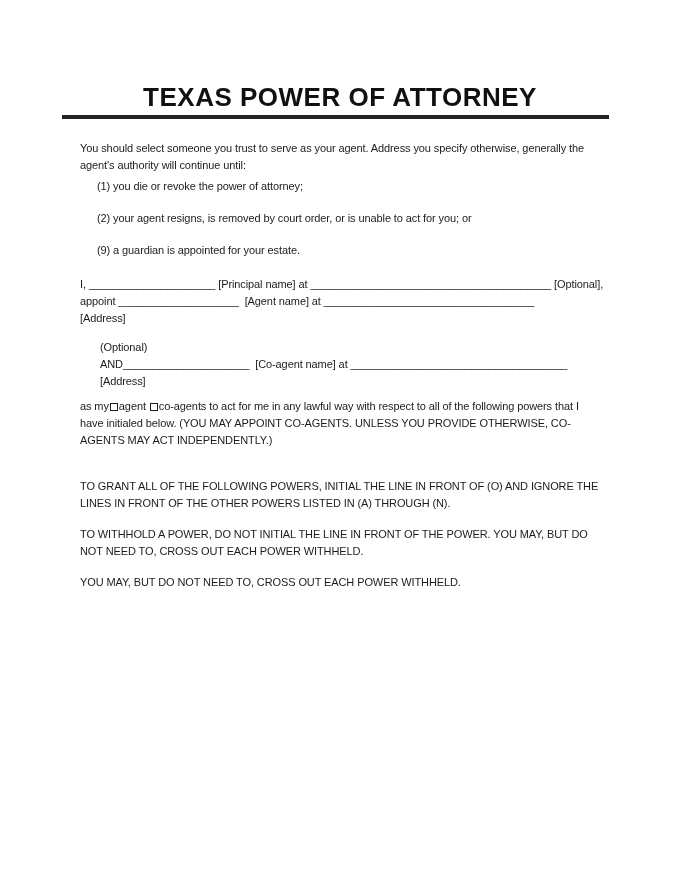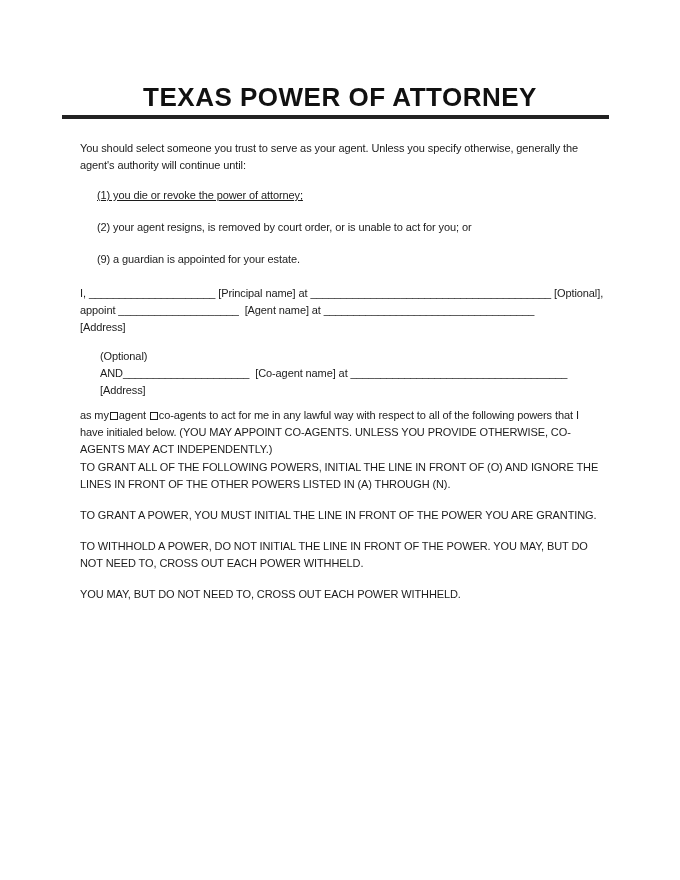--- a/index.html
+++ b/index.html
@@ -30,27 +30,27 @@
   }
   .body {
     margin-left: 80px;
     width: 524px;
     font-size: 11px;
     line-height: 17px;
     letter-spacing: -0.1px;
   }
   .intro { margin-top: 21px; }
   .term-item { margin-top: 15px; padding-left: 17px; }
-  .term-item.first { margin-top: 13px; text-decoration: underline; }
+  .term-item.first { margin-top: 4px; }
   .block-appointment { margin-top: 17px; }
   .block-optional { margin-top: 12px; margin-left: 20px; }
   .block-agency { margin-top: 8px; }
   .fill-line { white-space: pre; }
   .para-upper { margin-top: 14px; }
-  .para-upper.first { margin-top: 1px; }
+  .para-upper.first { margin-top: 29px; }
   .checkbox {
     display: inline-block;
     width: 8px;
     height: 8px;
     border: 1px solid #1c1c1c;
     vertical-align: -1px;
     margin: 0 1px;
     background: #ffffff;
   }
   .footer-logo {
@@ -64,21 +64,21 @@
 </head>
 <body>
 
 <div class="sheet">
 
   <h1 class="doc-title">TEXAS POWER OF ATTORNEY</h1>
   <div class="title-rule"></div>
 
   <div class="body">
 
-    <p class="intro">You should select someone you trust to serve as your agent. Unless you specify otherwise, generally the agent's authority will continue until:</p>
+    <p class="intro">You should select someone you trust to serve as your agent. Address you specify otherwise, generally the agent's authority will continue until:</p>
 
     <div>
       <div class="term-item first">(1) you die or revoke the power of attorney;</div>
       <div class="term-item">(2) your agent resigns, is removed by court order, or is unable to act for you; or</div>
       <div class="term-item">(9) a guardian is appointed for your estate.</div>
     </div>
 
     <div class="block-appointment">
       <div class="fill-line"><span>I, </span><span>_____________________</span><span> [Principal name] at </span><span>________________________________________</span><span> [Optional],</span></div>
       <div class="fill-line"><span>appoint </span><span>____________________</span><span>  [Agent name] at </span><span>___________________________________</span></div>
@@ -87,21 +87,20 @@
 
     <div class="block-optional">
       <div>(Optional)</div>
       <div class="fill-line"><span>AND</span><span>_____________________</span><span>  [Co-agent name] at </span><span>____________________________________</span></div>
       <div>[Address]</div>
     </div>
 
     <p class="block-agency"><span>as my</span><span class="checkbox"></span><span>agent </span><span class="checkbox"></span><span>co-agents to act for me in any lawful way with respect to all of the following powers that I have initialed below. (YOU MAY APPOINT CO-AGENTS. UNLESS YOU PROVIDE OTHERWISE, CO-AGENTS MAY ACT INDEPENDENTLY.)</span></p>
 
     <p class="para-upper first">TO GRANT ALL OF THE FOLLOWING POWERS, INITIAL THE LINE IN FRONT OF (O) AND IGNORE THE LINES IN FRONT OF THE OTHER POWERS LISTED IN (A) THROUGH (N).</p>
-    <p class="para-upper">TO GRANT A POWER, YOU MUST INITIAL THE LINE IN FRONT OF THE POWER YOU ARE GRANTING.</p>
     <p class="para-upper">TO WITHHOLD A POWER, DO NOT INITIAL THE LINE IN FRONT OF THE POWER. YOU MAY, BUT DO NOT NEED TO, CROSS OUT EACH POWER WITHHELD.</p>
     <p class="para-upper">YOU MAY, BUT DO NOT NEED TO, CROSS OUT EACH POWER WITHHELD.</p>
 
   </div>
 
   <div class="footer-logo">
     <svg width="22" height="22" viewBox="0 0 22 22">
       <rect x="0.5" y="0.5" width="21" height="21" fill="#2e2e2e"></rect>
       <path d="M11 2.5 V12.5 H19.5" fill="none" stroke="#a8a8a8" stroke-width="2.2"></path>
     </svg>

